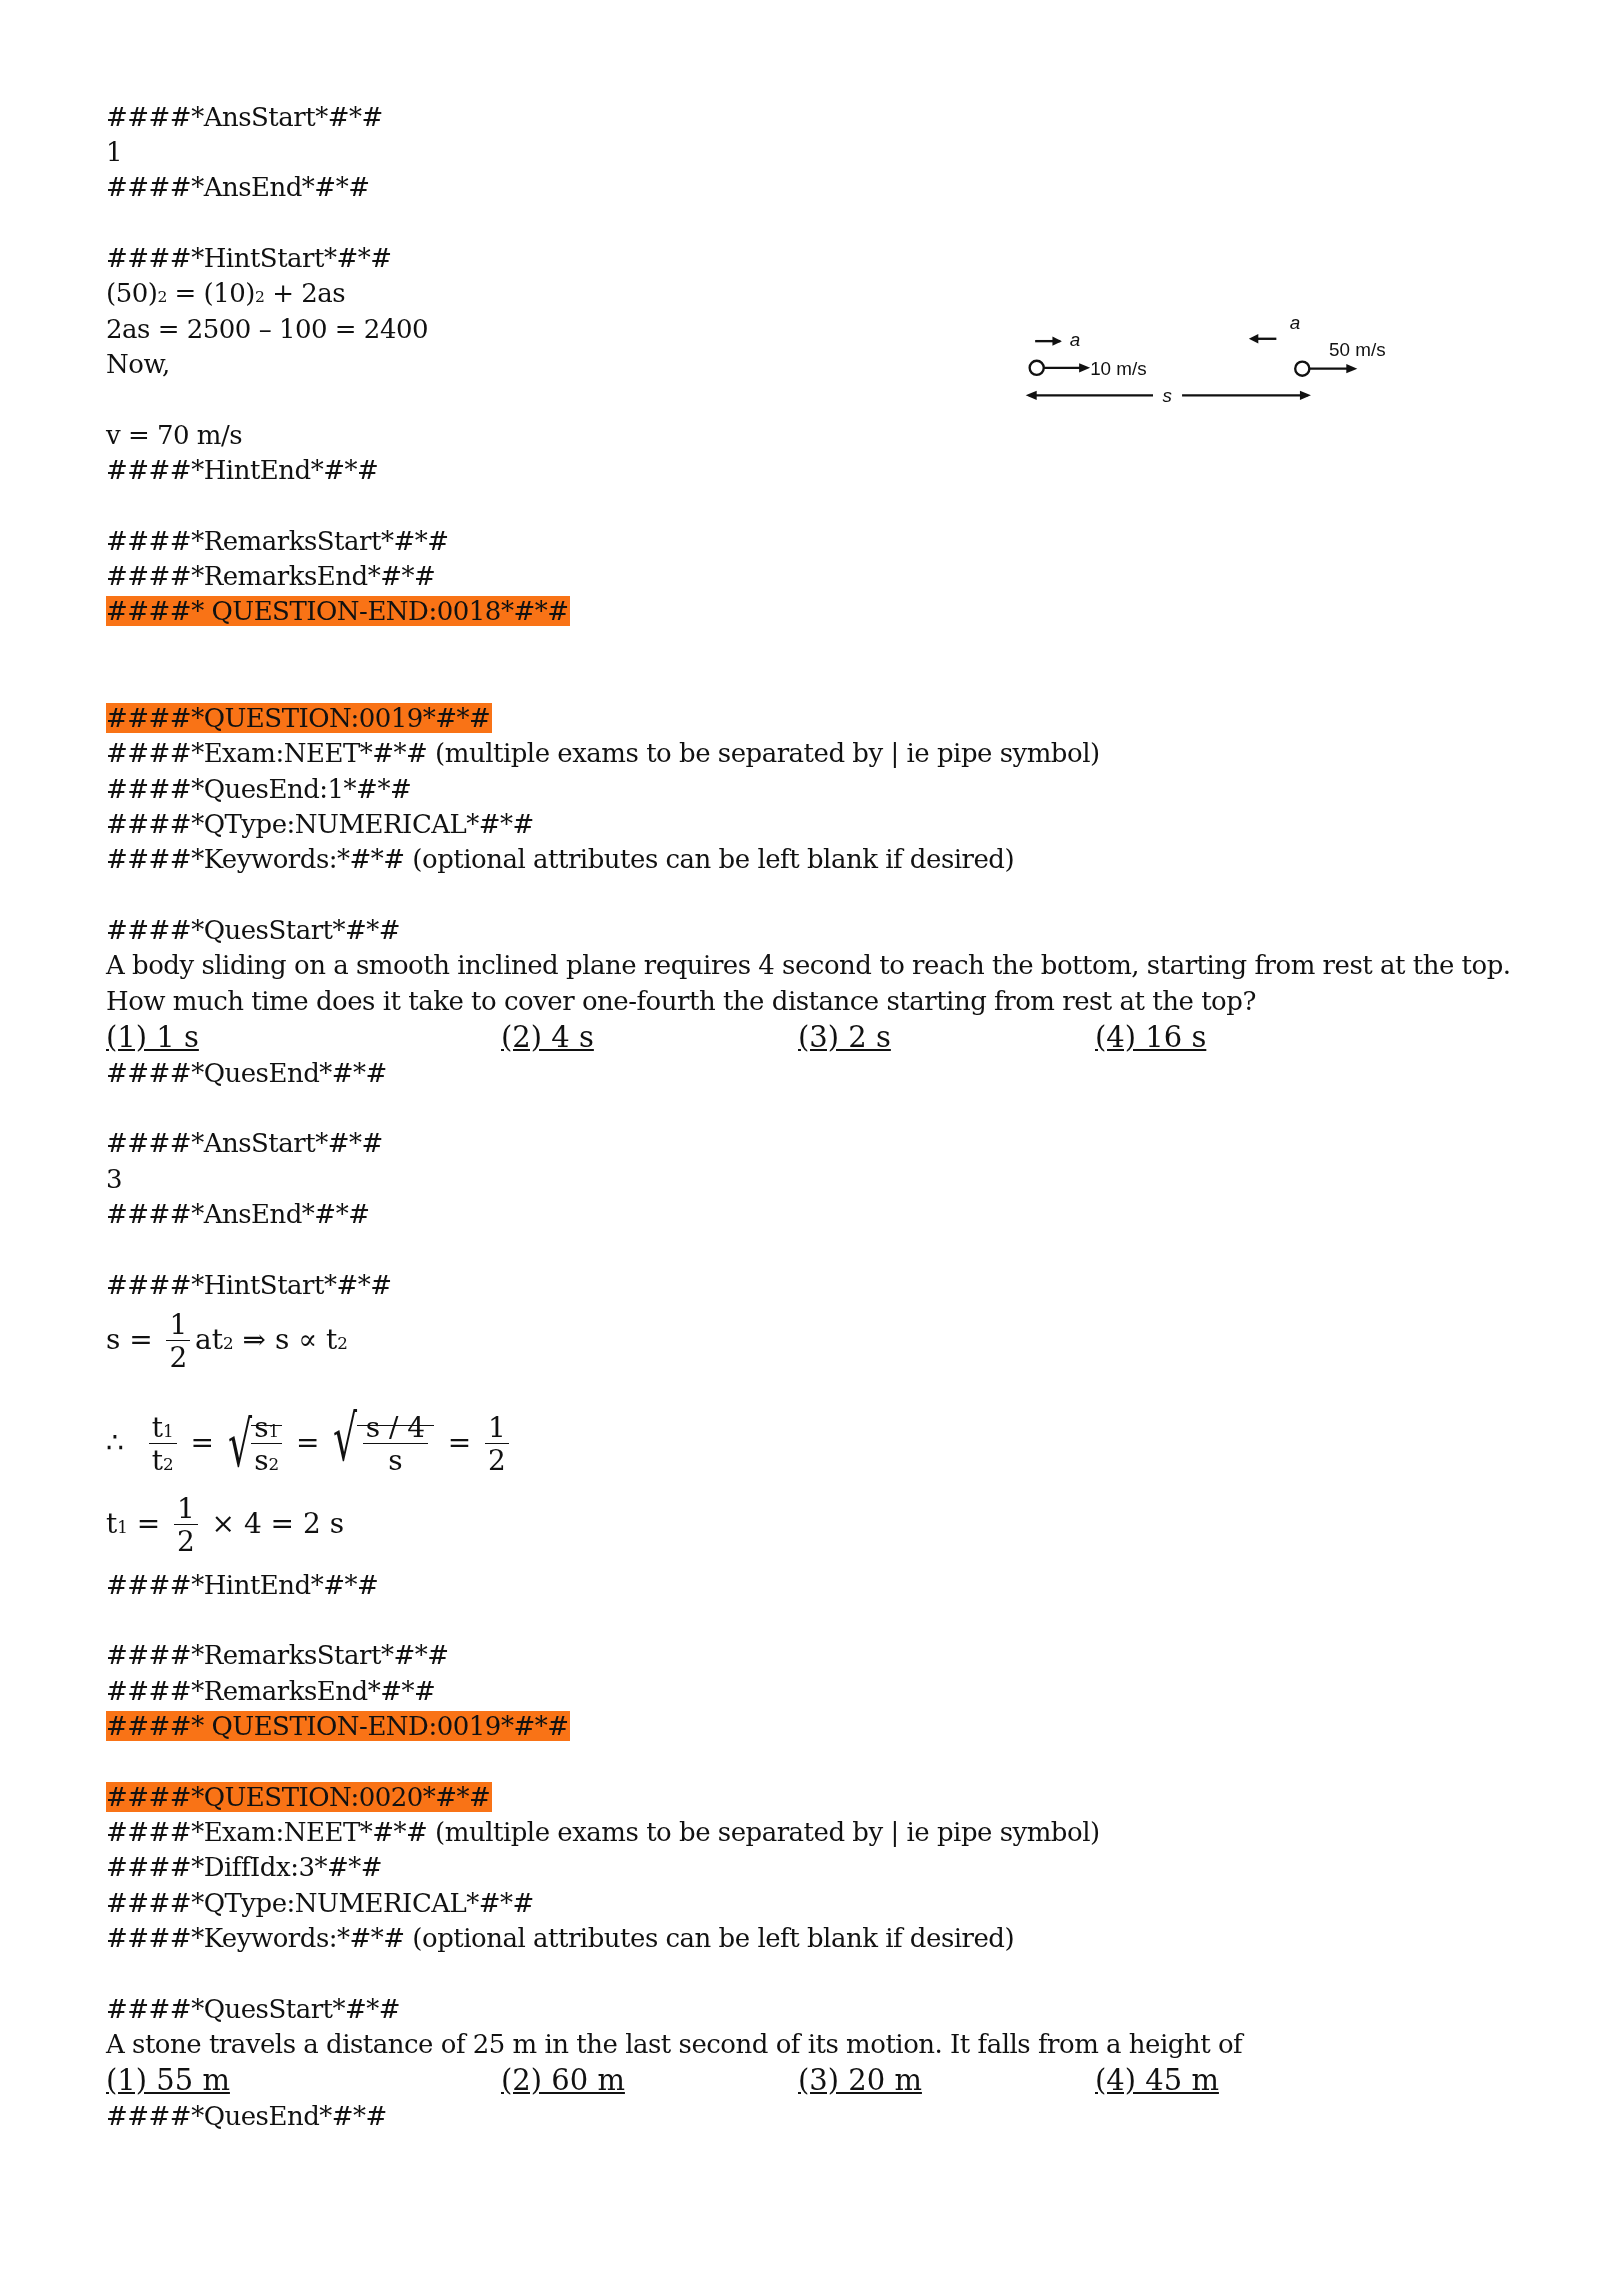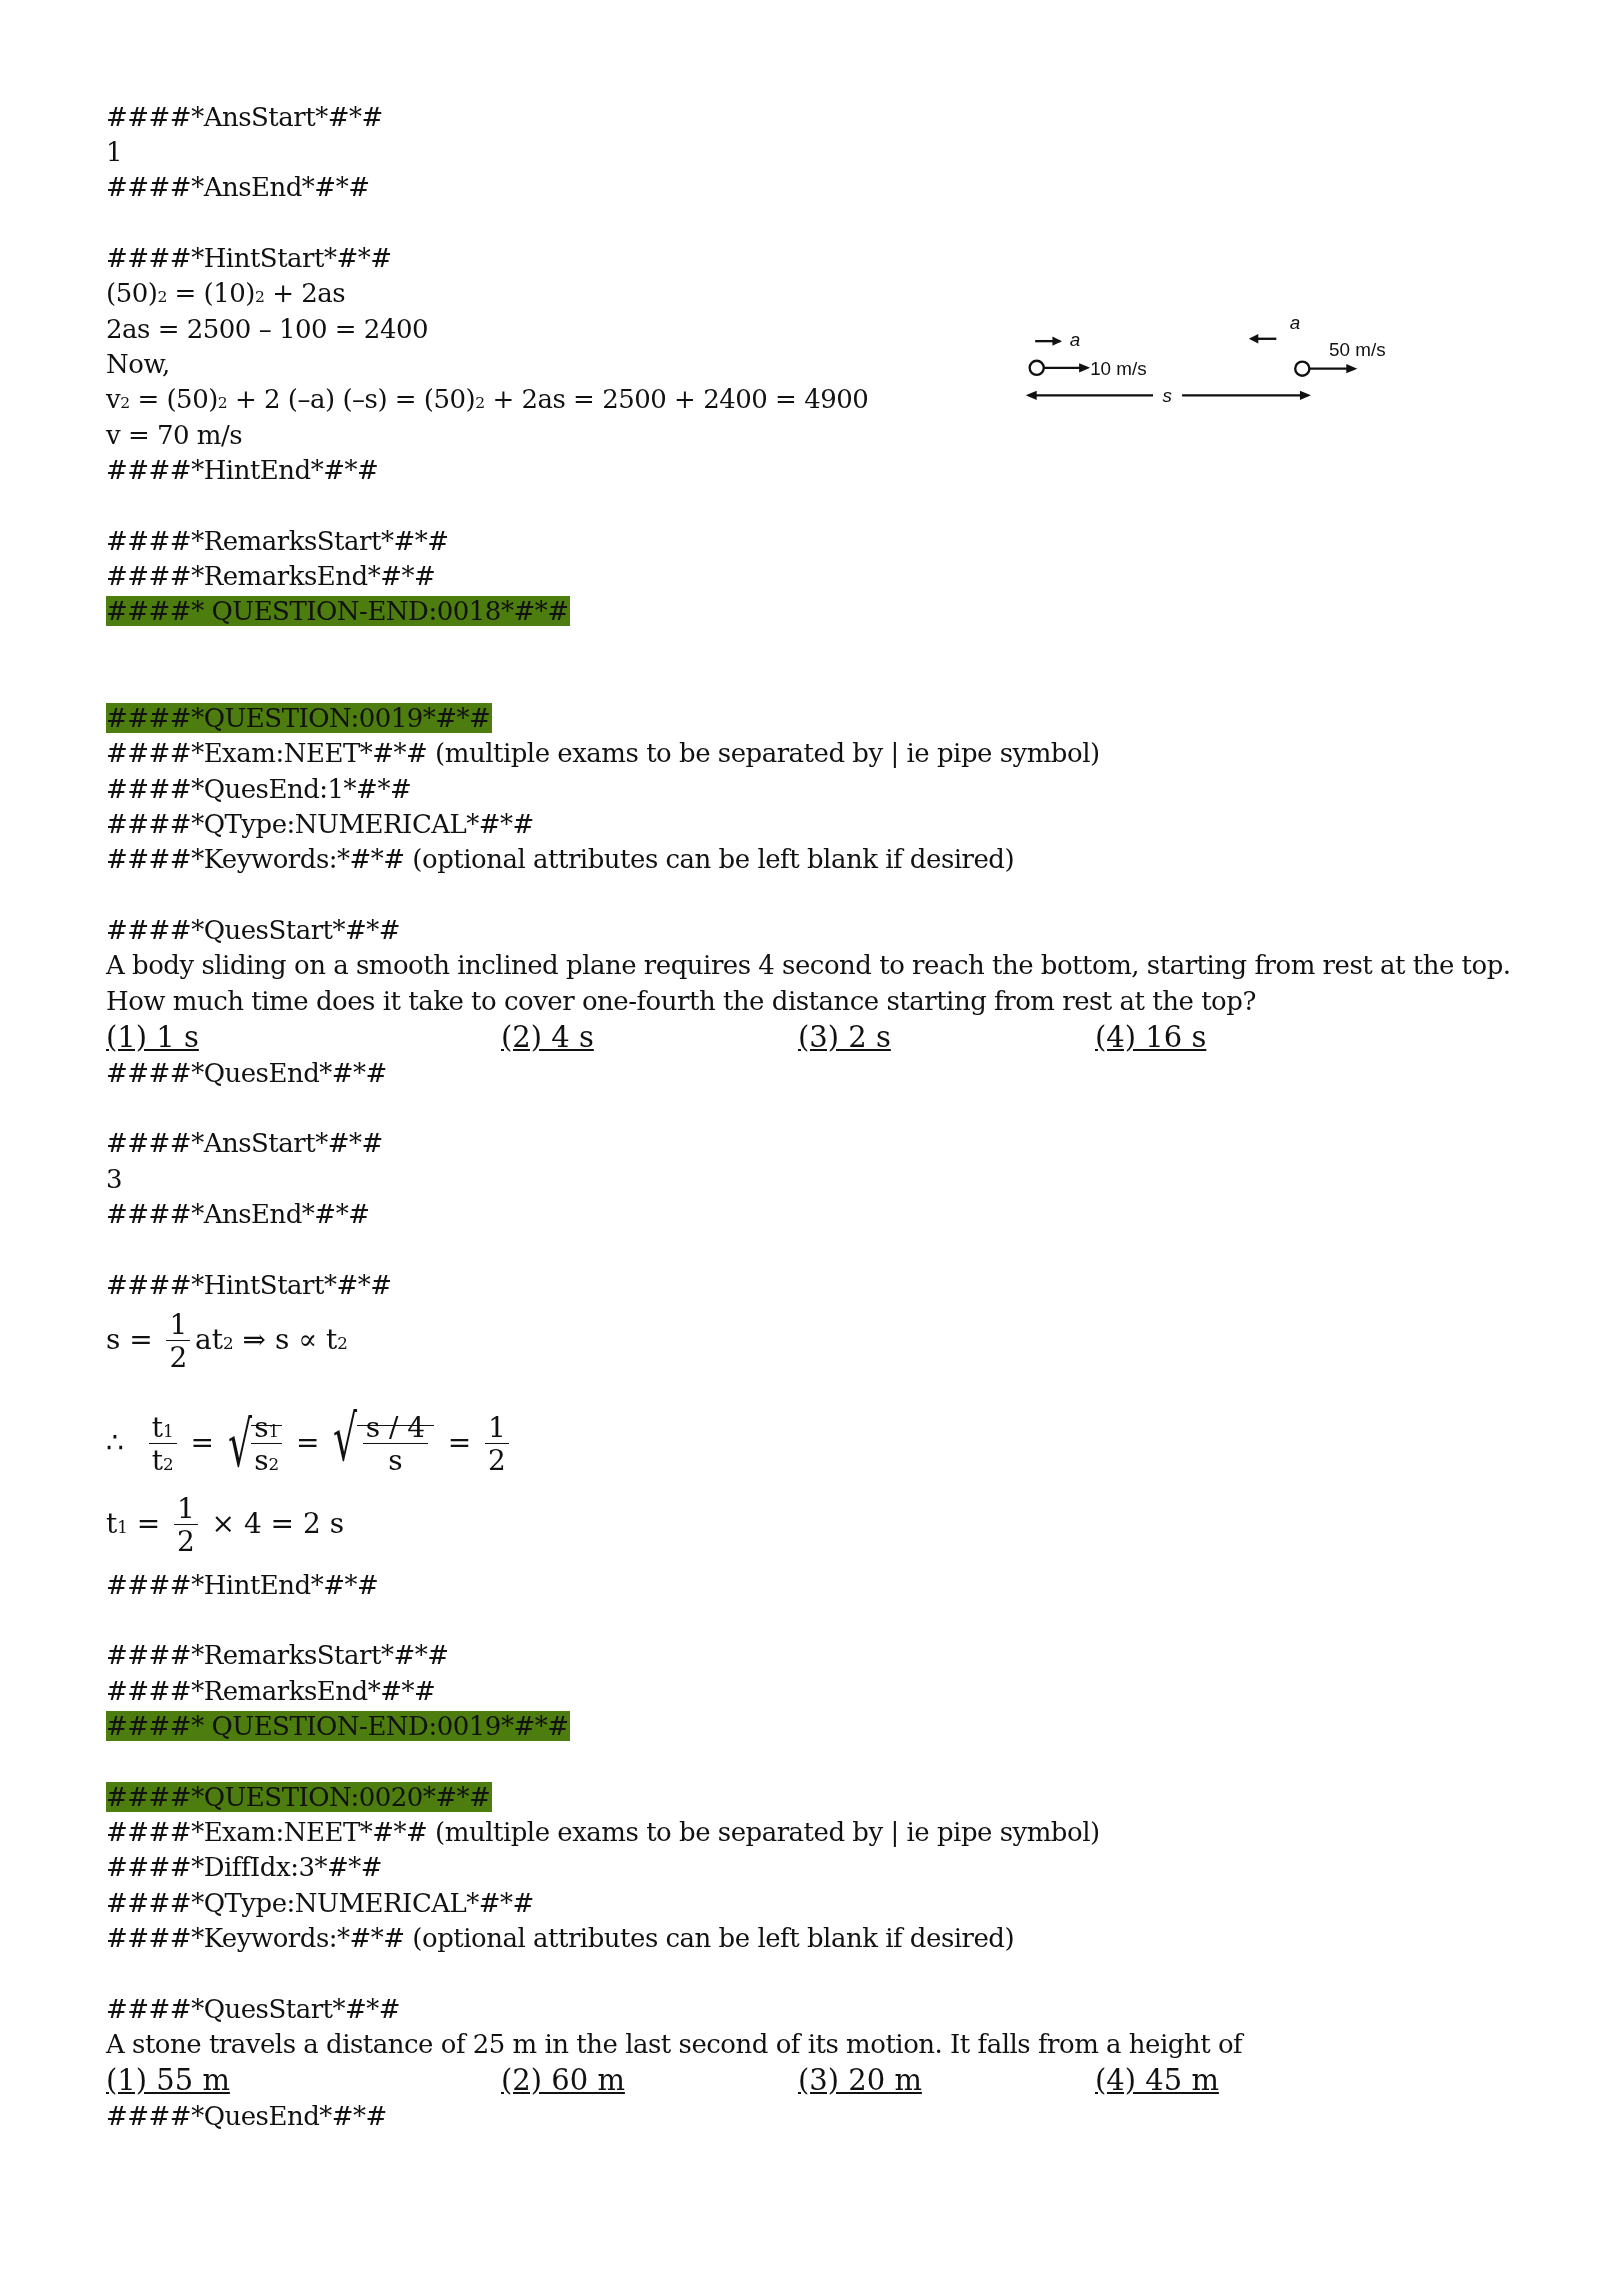--- a/index.html
+++ b/index.html
@@ -8,21 +8,21 @@
     font-family: "DejaVu Serif", "Liberation Serif", serif;
     color: #111111;
   }
   .page { position: absolute; left: 0; top: 7px; width: 1623px; height: 2044px; padding-left: 48px; }
   .line {
     position: absolute; left: 106px;
     font-size: 26px; line-height: 35px; white-space: nowrap;
     letter-spacing: -0.5px;
     transform-origin: left top;
   }
-  .hl { background: #4d7c0f; padding: 0 1.6px 0 0; }
+  .hl { background: #f97316; padding: 0 1.6px 0 0; }
   .opts { position: absolute; left: 106px; font-size: 29px; line-height: 36px; white-space: nowrap; width: 1413px; }
   .opts span { position: absolute; top: 0; text-decoration: underline; }
   sup { font-size: 60%; vertical-align: 45%; line-height: 0; }
   sub { font-size: 60%; vertical-align: -25%; line-height: 0; }
   .math { position: absolute; left: 106px; font-size: 28px; white-space: nowrap; font-family: "DejaVu Serif", serif; }
   .frac { display: inline-block; vertical-align: middle; text-align: center; margin: 0 4.7px; }
   .frac .num { display: block; border-bottom: 1.6px solid #111; padding: 0 3.1px; line-height: 31px; }
   .frac .den { display: block; padding: 0 3.1px; line-height: 33px; }
   .sqrt { display: inline-block; vertical-align: middle; position: relative; padding-left: 23.6px; margin: 0 4.7px; }
   .sqrt .radical { position: absolute; left: 0; top: -4.7px; font-size: 63px; line-height: 75px; transform: scaleX(0.6); transform-origin: left; }
@@ -37,23 +37,20 @@
   <div class="line" style="top:93px">####*AnsStart*#*#</div>
   <div class="line" style="top:128px">1</div>
   <div class="line" style="top:163px">####*AnsEnd*#*#</div>
 
   <div class="line" style="top:234px">####*HintStart*#*#</div>
   <div class="line" style="top:269px">
     <span>(50)</span><sup>2</sup><span> = (10)</span><sup>2</sup><span> + 2as</span>
   </div>
   <div class="line" style="top:305px">2as = 2500 – 100 = 2400</div>
   <div class="line" style="top:340px">Now,</div>
-  <div class="line" style="top:375px">
-    <span>v</span><sup>2</sup><span> = (50)</span><sup>2</sup><span> + 2 (–a) (–s) = (50)</span><sup>2</sup><span> + 2as  = 2500 + 2400 = 4900</span>
-  </div>
   <div class="line" style="top:411px">v = 70 m/s</div>
   <div class="line" style="top:446px">####*HintEnd*#*#</div>
 
   <div class="diagram">
     <svg width="440" height="110" viewBox="0 0 560 140">
       <g stroke="#111" stroke-width="3" fill="none">
 
         <line x1="18" y1="46" x2="50" y2="46"></line>
 
         <circle cx="20" cy="80" r="9" fill="#fff"></circle>

